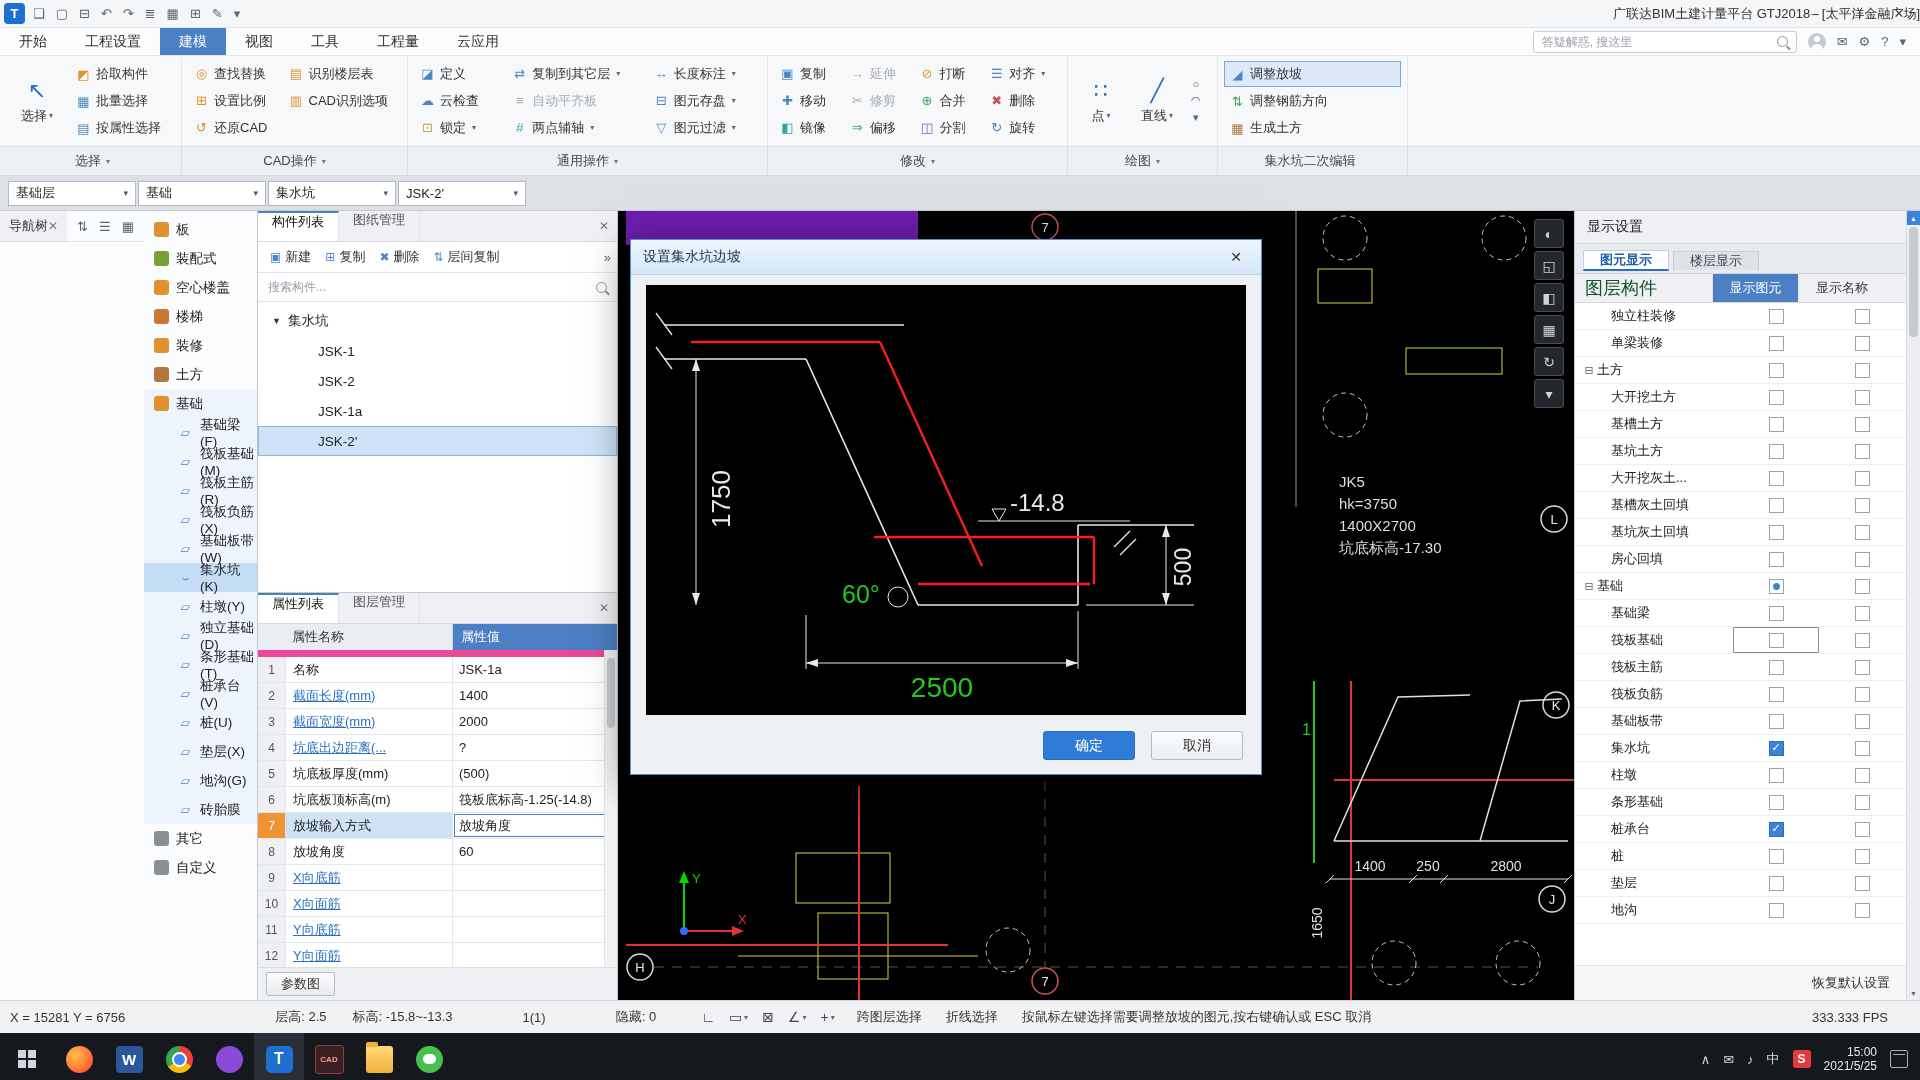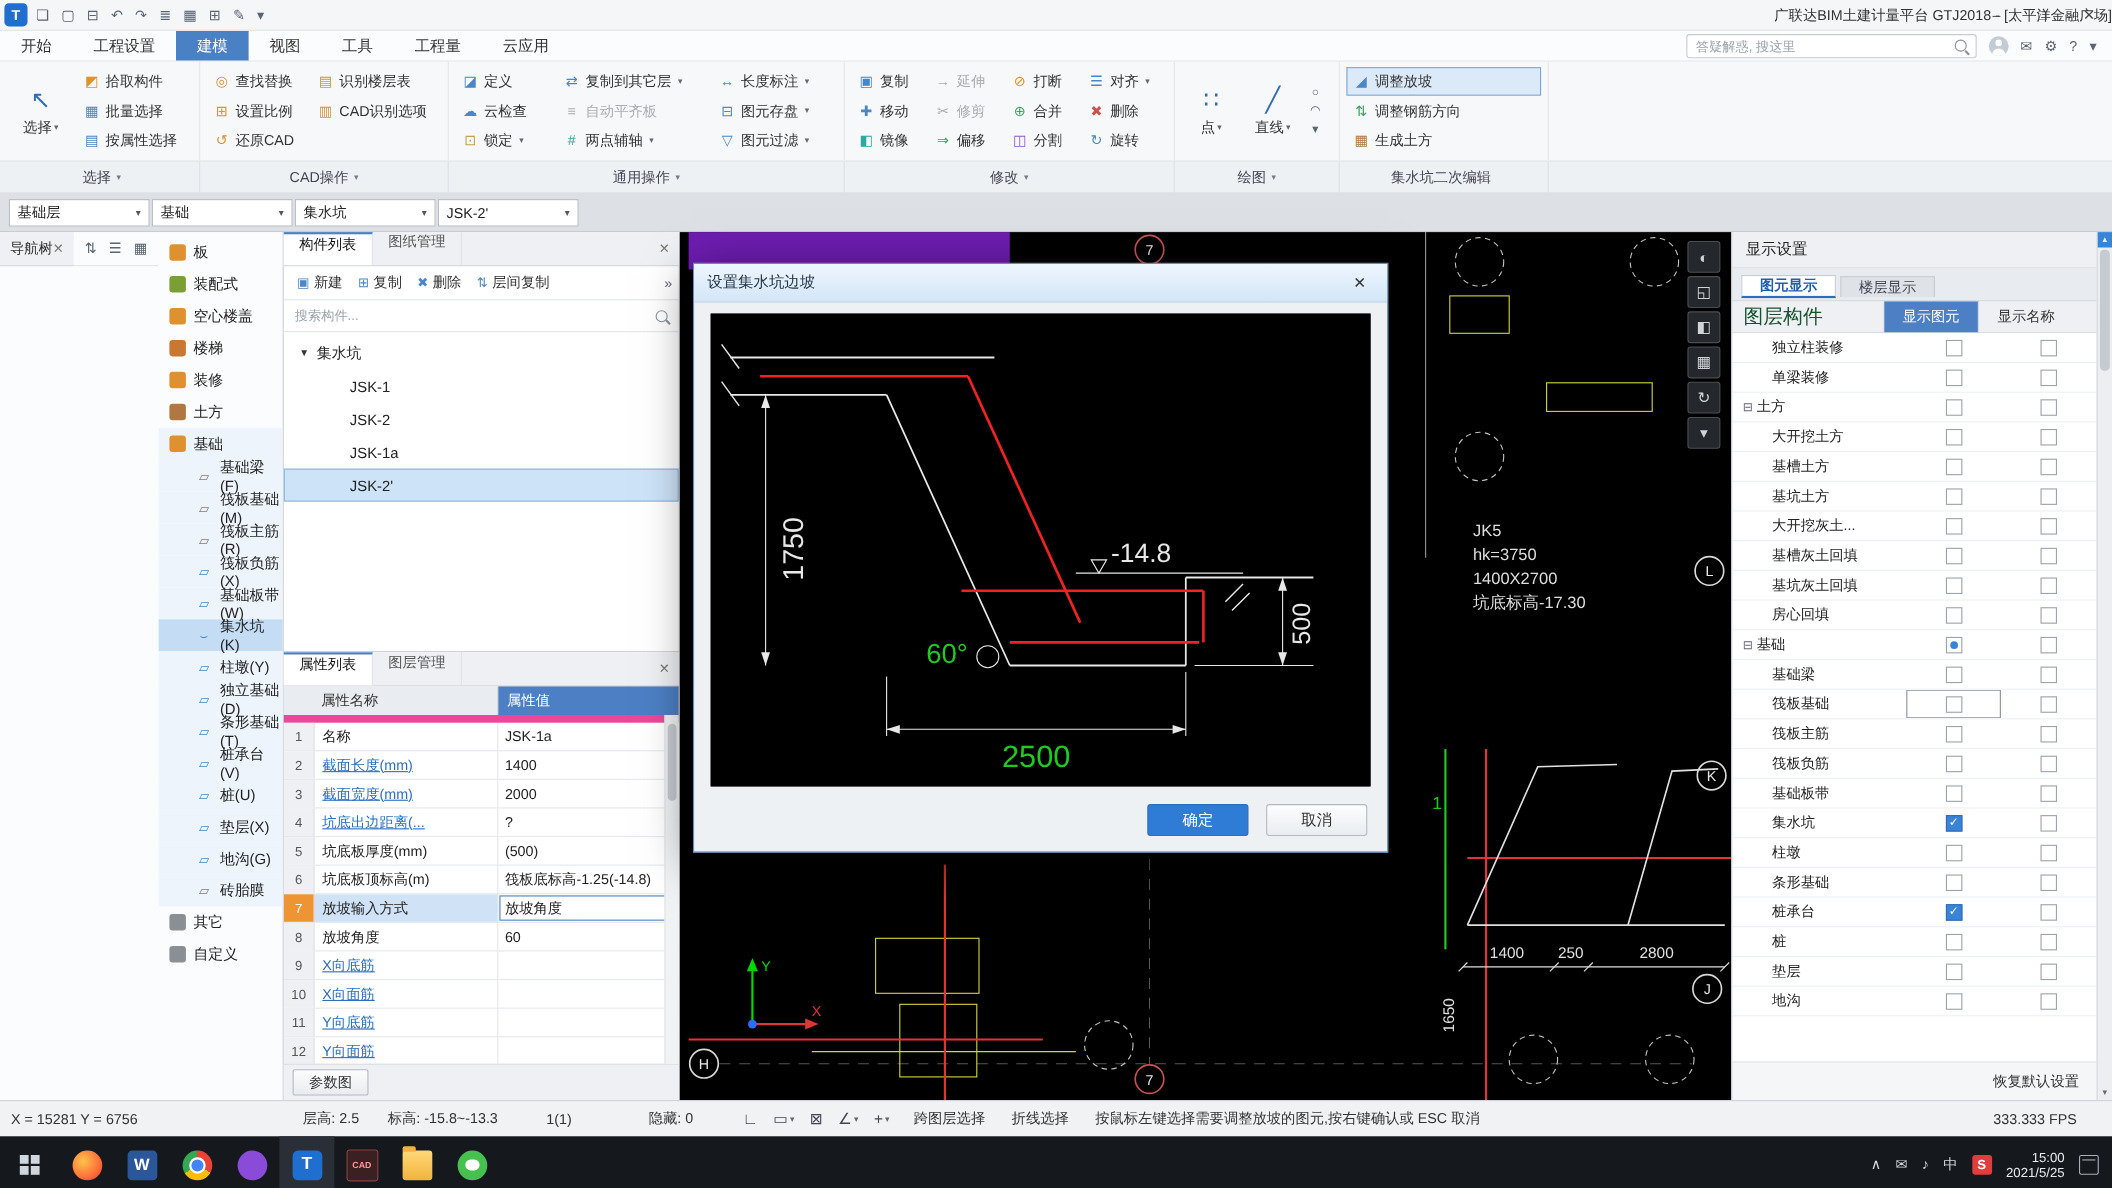--- a/index.html
+++ b/index.html
@@ -155,21 +155,21 @@
   .mtitle{height:34px;background:linear-gradient(#eef6fe,#d3e6f8);border-bottom:1px solid #b9cfe6;display:flex;align-items:center;padding:0 12px;font-size:14px;color:#234}
   .mclose{margin-left:auto;font-size:14px;color:#333;width:26px;text-align:center}
   .mcanvas{position:absolute;left:15px;top:45px;width:600px;height:430px;background:#000}
   .mbuttons{position:absolute;right:18px;bottom:14px;display:flex;gap:16px}
   .btn{min-width:92px;height:29px;display:flex;align-items:center;justify-content:center;font-size:14px;border-radius:3px;border:1px solid #b4bac2;background:linear-gradient(#fcfdfe,#e9edf1);color:#333;font-family:inherit}
   .btn.primary{background:#2f7cd6;border-color:#2a6fc0;color:#fff}
 
   
   #statusbar{height:33px;background:#f0f2f4;border-top:1px solid #d0d4da;display:flex;align-items:center;font-size:13px;color:#333;padding:0 10px;box-sizing:border-box}
   .sitem{white-space:nowrap}
-  .sb-floor{margin-left:150px}.sb-elev{margin-left:26px}.sb-count{margin-left:44px}.sb-hidden{margin-left:70px}
+  .sb-floor{margin-left:150px}.sb-elev{margin-left:26px}.sb-count{margin-left:70px}.sb-hidden{margin-left:70px}
   .sb-icons{margin-left:45px;display:flex;gap:14px}
   .sicon{display:flex;align-items:center;gap:2px;color:#445;font-size:14px}
   .sicon.has-arrow::after{content:"▾";font-size:8px;color:#667}
   .sb-cross{margin-left:22px}.sb-poly{margin-left:24px}.sb-hint{margin-left:24px}
   .sb-fps{margin-left:auto;margin-right:22px}
 
   
   #taskbar{height:52px;background:#15181d;display:flex;align-items:center}
   .tb-start{width:54px;height:52px;display:flex;align-items:center;justify-content:center}
   .winlogo{display:grid;grid-template-columns:8px 8px;grid-template-rows:8px 8px;gap:2px}

